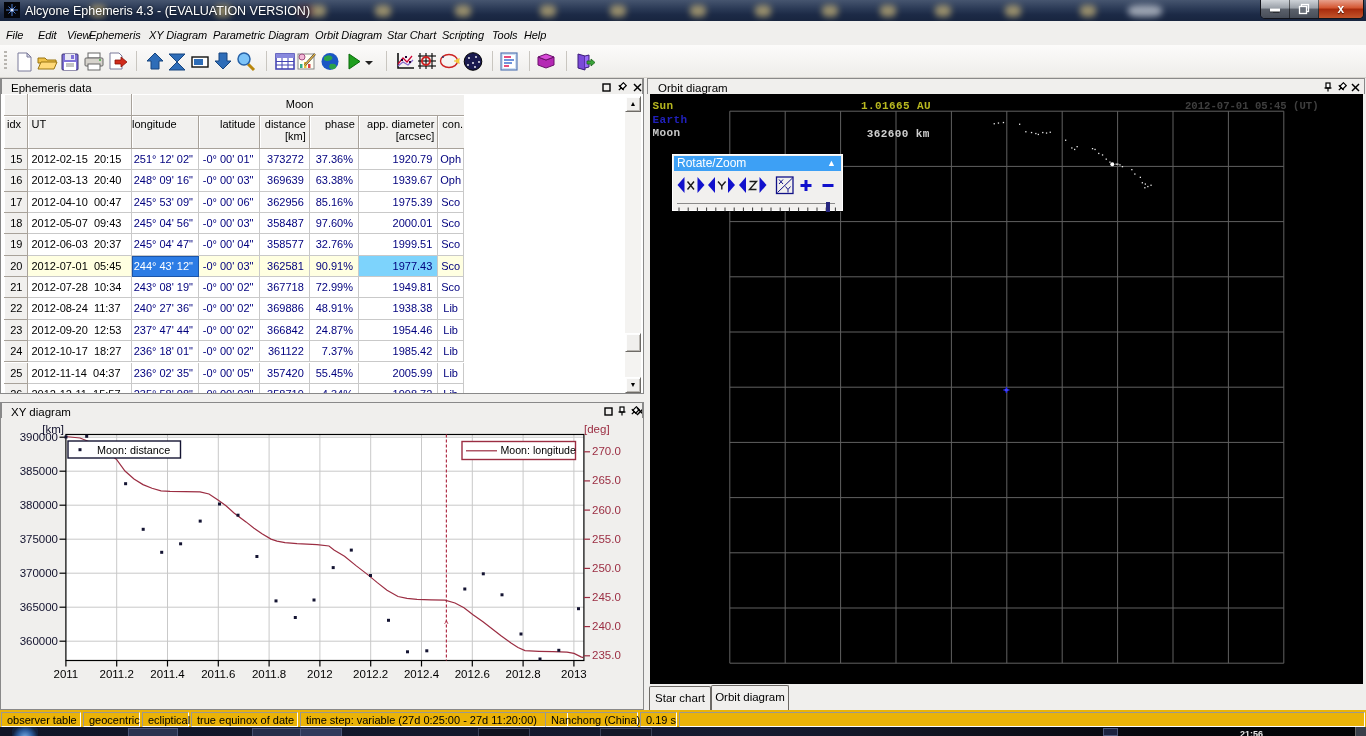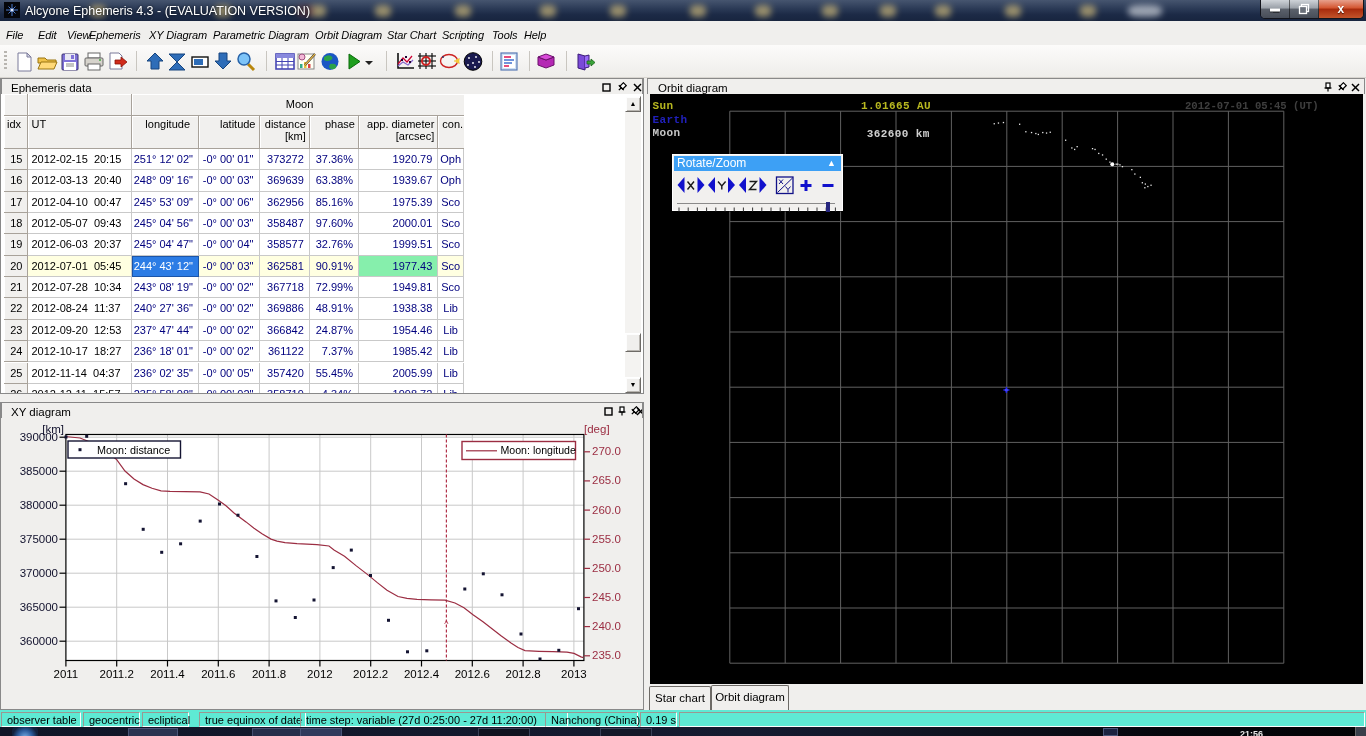--- a/index.html
+++ b/index.html
@@ -53,21 +53,21 @@
 .sbtn { position:absolute; background:#f0efed; border:1px solid; border-color:#fff #6d6a66 #6d6a66 #fff; box-shadow:inset 1px 1px 0 #fdfdfd, inset -1px -1px 0 #b8b5b0; font-size:7px; text-align:center; color:#000; }
 
 
 #xyp { left:0; top:402px; width:644px; height:308px; background:#f0efed; border:1px solid #898989; }
 #xytitle { left:1px; top:402px; width:642px; height:16px; }
 #orbtitle { left:647px; top:78px; width:718px; height:16px; }
 #orbblack { left:650px; top:94px; width:713px; height:590px; background:#000; }
 .tab { position:absolute; background:#f0efed; border:1px solid #6d6a66; border-bottom:none; border-radius:2px 2px 0 0; font-size:11.5px; text-align:center; }
 
 
-#status { left:0; top:710px; width:1366px; height:17px; background:#5eead4; font-size:11px; }
+#status { left:0; top:710px; width:1366px; height:17px; background:#eab308; font-size:11px; }
 .seg { position:absolute; top:2px; height:15px; border:1px solid; border-color:#9b9891 #fdfdfd #fdfdfd #9b9891; padding:1px 5px 0 5px; white-space:nowrap; }
 
 
 #taskbar { left:0; top:727px; width:1366px; height:9px; background:linear-gradient(90deg,#101527 0%,#151b30 55%,#0c0f1c 78%,#070910 100%); }
 </style>
 </head>
 <body>
 
 <div class="abs" id="titlebar">
   <div class="blob" style="left:90px"></div>
@@ -289,21 +289,21 @@
         </g>
       </svg></span>
 </div>
 <div class="abs" id="ephp"></div>
 <div class="abs" id="tbl">
 <div class="hcell" style="left:0;top:0;width:23.5px;height:21.5px"></div>
 <div class="hcell" style="left:23.5px;top:0;width:104.5px;height:21.5px"></div>
 <div class="hcell" style="left:128px;top:0;width:336px;height:21.5px;text-align:center;line-height:21px">Moon</div>
 <div class="hcell" style="left:0;top:21.5px;width:23.5px;height:33.5px;padding:2px 0 0 3px">idx</div>
 <div class="hcell" style="left:23.5px;top:21.5px;width:104.5px;height:33.5px;padding:2px 0 0 4px">UT</div>
-<div class="hcell" style="left:128px;top:21.5px;width:67px;height:33.5px;text-align:right;padding:2px 8px 0 0">longitude</div>
+<div class="hcell" style="left:128px;top:21.5px;width:67px;height:33.5px;padding:2px 8px 0 0">longitude</div>
 <div class="hcell" style="left:195px;top:21.5px;width:60.5px;height:33.5px;text-align:right;padding:2px 3px 0 0">latitude</div>
 <div class="hcell" style="left:255.5px;top:21.5px;width:50.3px;height:33.5px;text-align:right;padding:2px 3px 0 0">distance<br>[km]</div>
 <div class="hcell" style="left:305.8px;top:21.5px;width:49.2px;height:33.5px;text-align:right;padding:2px 3px 0 0">phase</div>
 <div class="hcell" style="left:355px;top:21.5px;width:79.3px;height:33.5px;text-align:right;padding:2px 3px 0 0">app. diameter<br>[arcsec]</div>
 <div class="hcell" style="left:434.3px;top:21.5px;width:29.7px;height:33.5px;padding:2px 0 0 4px">con.</div>
 <div class="drow" style="top:55.00px">
   <div class="dcell idxc">15</div>
   <div class="dcell utc" style="">2012-02-15&nbsp; 20:15</div>
   <div class="dcell lonc">251° 12' 02"</div>
   <div class="dcell latc" style="">-0° 00' 01"</div>
@@ -352,21 +352,21 @@
   <div class="dcell appc" style="">1999.51</div>
   <div class="dcell conc" style="">Sco</div>
 </div>
 <div class="drow" style="top:161.75px">
   <div class="dcell idxc">20</div>
   <div class="dcell utc" style="background:#ffffe1;">2012-07-01&nbsp; 05:45</div>
   <div class="dcell lonc" style="background:#2c7ce5;color:#fff;border:1px solid #1c55a8;line-height:19px">244° 43' 12"</div>
   <div class="dcell latc" style="background:#ffffe1;">-0° 00' 03"</div>
   <div class="dcell disc" style="background:#ffffe1;">362581</div>
   <div class="dcell phac" style="background:#ffffe1;">90.91%</div>
-  <div class="dcell appc" style="background:#86efac;">1977.43</div>
+  <div class="dcell appc" style="background:#7dd3fc;">1977.43</div>
   <div class="dcell conc" style="background:#ffffe1;">Sco</div>
 </div>
 <div class="drow" style="top:183.10px">
   <div class="dcell idxc">21</div>
   <div class="dcell utc" style="">2012-07-28&nbsp; 10:34</div>
   <div class="dcell lonc">243° 08' 19"</div>
   <div class="dcell latc" style="">-0° 00' 02"</div>
   <div class="dcell disc" style="">367718</div>
   <div class="dcell phac" style="">72.99%</div>
   <div class="dcell appc" style="">1949.81</div>
@@ -719,21 +719,21 @@
     </svg>
   </div>
 </div>
 <div class="abs tab" style="left:649px; top:686px; width:62px; height:24px; line-height:22px;">Star chart</div>
 <div class="abs tab" style="left:711px; top:685px; width:78px; height:25px; line-height:23px; z-index:2">Orbit diagram</div>
 
 <div class="abs" id="status">
   <div class="seg" style="left:1px; width:80px">observer table</div>
   <div class="seg" style="left:83px; width:57px">geocentric</div>
   <div class="seg" style="left:142px; width:47px">ecliptical</div>
-  <div class="seg" style="left:199px; width:107px">true equinox of date</div>
+  <div class="seg" style="left:191px; width:107px">true equinox of date</div>
   <div class="seg" style="left:300px; width:268px">time step: variable (27d 0:25:00 - 27d 11:20:00)</div>
   <div class="seg" style="left:545px; width:93px">Nanchong (China)</div>
   <div class="seg" style="left:640px; width:37px">0.19 s</div>
   <div class="seg" style="left:679px; width:686px"></div>
 </div>
 
 <div class="abs" id="taskbar">
   <div style="position:absolute;left:12px;top:0px;width:26px;height:9px;background:radial-gradient(circle at 50% 120%, #7ab0e8 0%, #2a5a9a 45%, #11213d 75%);border-radius:4px 4px 0 0;"></div>
   <div style="position:absolute;left:128px;top:1px;width:50px;height:8px;background:#2a3350;border:1px solid #4a5578;border-bottom:none"></div>
   <div style="position:absolute;left:252px;top:1px;width:50px;height:8px;background:#262e4a;border:1px solid #454f70;border-bottom:none"></div>

